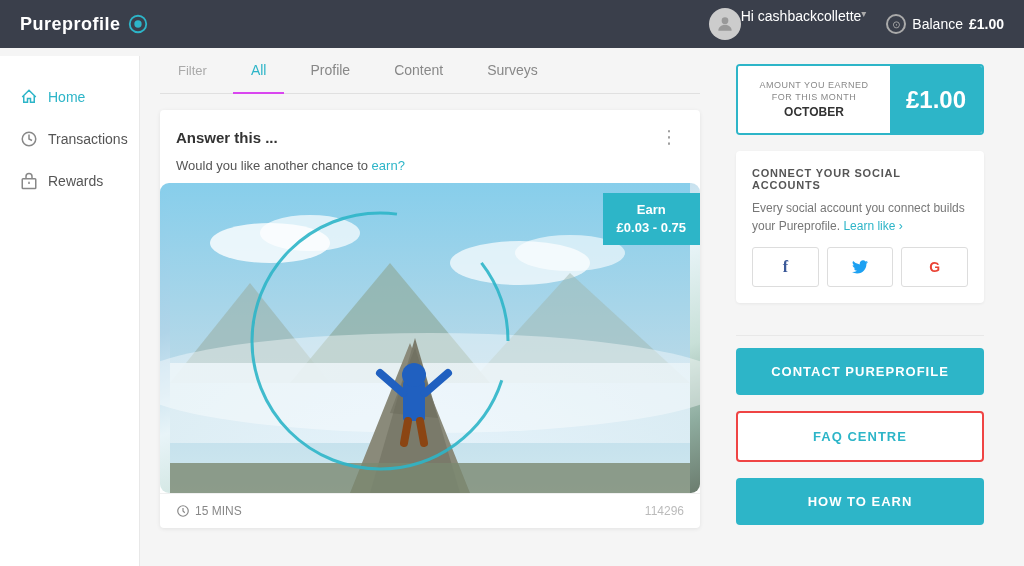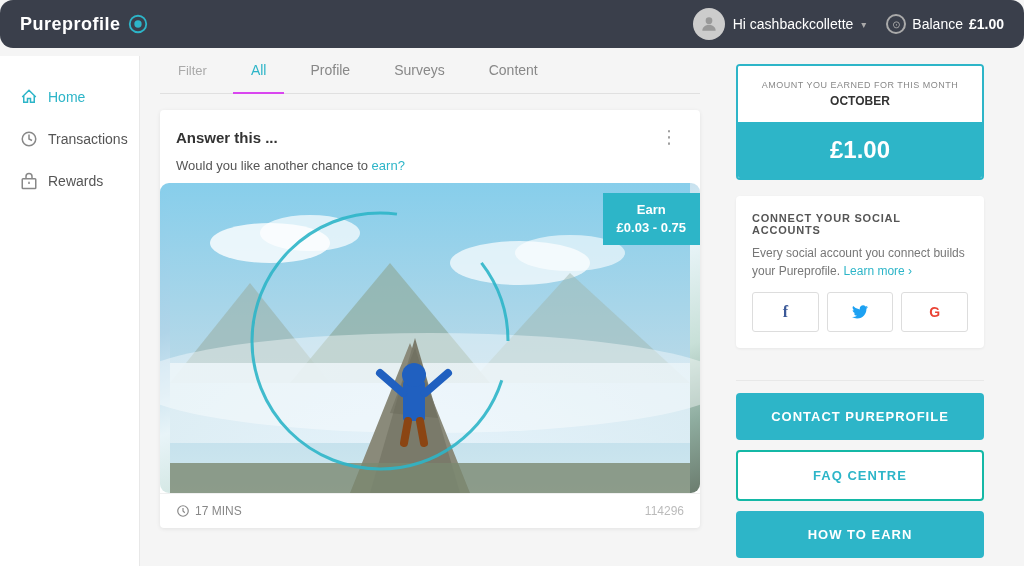--- a/index.html
+++ b/index.html
@@ -9,21 +9,20 @@
     .top-nav {
       background: #3a3f4b;
       height: 48px;
       display: flex;
       align-items: center;
       justify-content: space-between;
       padding: 8px 20px;
       position: fixed;
       top: 0; left: 0; right: 0;
       z-index: 100;
-      border-radius: 13px;
     }
     .top-nav-logo {
       display: flex;
       align-items: center;
       color: #fff;
       font-size: 18px;
       font-weight: 600;
       letter-spacing: 0.5px;
     }
     .logo-icon {
@@ -31,22 +30,20 @@
       height: 22px;
       margin-left: 6px;
     }
     .top-nav-right {
       display: flex;
       align-items: center;
       gap: 20px;
     }
     .user-info {
       display: flex;
-      align-items: center;
-      gap: 8px;
       color: #fff;
       cursor: pointer;
     }
     .avatar {
       width: 32px;
       height: 32px;
       border-radius: 50%;
       background: #ccc;
       display: flex;
       align-items: center;
@@ -222,21 +219,20 @@
       flex-shrink: 0;
     }
 
     
     .earnings-card {
       display: flex;
       border: 2px solid #2db5c8;
       border-radius: 4px;
       overflow: hidden;
       margin-bottom: 16px;
-      flex-direction: column;
     }
     .earnings-label {
       background: #fff;
       padding: 14px 12px;
       flex: 1;
       text-align: center;
     }
     .earnings-label .top-text {
       font-size: 9px;
       color: #888;
@@ -311,31 +307,31 @@
       display: block;
       width: 100%;
       padding: 16px;
       text-align: center;
       font-size: 13px;
       font-weight: 700;
       letter-spacing: 1px;
       text-transform: uppercase;
       border-radius: 4px;
       cursor: pointer;
-      margin-bottom: 10px;
+      margin-bottom: 16px;
       border: none;
     }
     .action-btn.teal {
       background: #2db5c8;
       color: #fff;
     }
     .action-btn.outline {
       background: #fff;
       color: #2db5c8;
-      border: 2px solid #14b8a6;
+      border: 2px solid #ef4444;
     }
 
     .divider {
       border: none;
       border-top: 1px solid #e8e8e8;
       margin: 8px 0 12px 0;
     }
   </style>
 </head>
 <body>
@@ -392,22 +388,22 @@
 </aside>
 
 <div class="main-wrapper">
 
   <div class="content-area">
 
     <div class="filter-tabs">
       <span class="filter-tab label-static">Filter</span>
       <span class="filter-tab active">All</span>
       <span class="filter-tab">Profile</span>
+      <span class="filter-tab">Content</span>
       <span class="filter-tab">Surveys</span>
-      <span class="filter-tab">Content</span>
     </div>
 
     <div class="card">
       <div class="card-header">
         <span class="card-title">Answer this ...</span>
         <span class="card-menu">⋮</span>
       </div>
       <div class="card-subtitle">
         Would you like another chance to <a>earn?</a>
       </div>
@@ -475,21 +471,21 @@
             <div>£0.03 - 0.75</div>
           </div>
         </div>
       </div>
       <div class="card-footer">
         <div class="card-time">
           <svg width="14" height="14" viewBox="0 0 24 24" fill="none" stroke="#888" stroke-width="2">
             <circle cx="12" cy="12" r="9"></circle>
             <polyline points="12 7 12 12 15 15"></polyline>
           </svg>
-          <span>17 MINS</span>
+          <span>15 MINS</span>
         </div>
         <span class="card-id">114296</span>
       </div>
     </div>
 
   </div>
 
   <div class="right-panel">
 
     <div class="earnings-card">
@@ -499,21 +495,21 @@
       </div>
       <div class="earnings-amount">
         <span class="amount">£1.00</span>
       </div>
     </div>
 
     <div class="social-card">
       <div class="social-card-title">CONNECT YOUR SOCIAL ACCOUNTS</div>
       <div class="social-card-desc">
         <span>Every social account you connect builds your Pureprofile.</span>
-        <a style="color:#2db5c8;cursor:pointer;">Learn more ›</a>
+        <a style="color:#2db5c8;cursor:pointer;">Learn like ›</a>
       </div>
       <div class="social-buttons">
         <button class="social-btn" style="color:#3b5998;font-weight:700;font-family:serif;">f</button>
         <button class="social-btn" style="color:#1da1f2;font-weight:700;">
           <svg width="16" height="14" viewBox="0 0 24 20" fill="#1da1f2">
               <path d="M24 2.6a10 10 0 01-2.8.8 5 5 0 002.2-2.7 10 10 0 01-3.1 1.2A5 5 0 0016.6 0c-2.8 0-5 2.2-5 5 0 .4 0 .8.1 1.1A14.2 14.2 0 011.7 1a5 5 0 001.5 6.6 5 5 0 01-2.2-.6v.1c0 2.4 1.7 4.4 4 4.9a5 5 0 01-2.2.1 5 5 0 004.6 3.4A10 10 0 010 17.5a14.2 14.2 0 007.6 2.2c9.1 0 14-7.5 14-14v-.6A10 10 0 0024 2.6z"></path>
             </svg>
         </button>
         <button class="social-btn" style="color:#ea4335;font-weight:700;font-size:14px;">G</button>
       </div>

